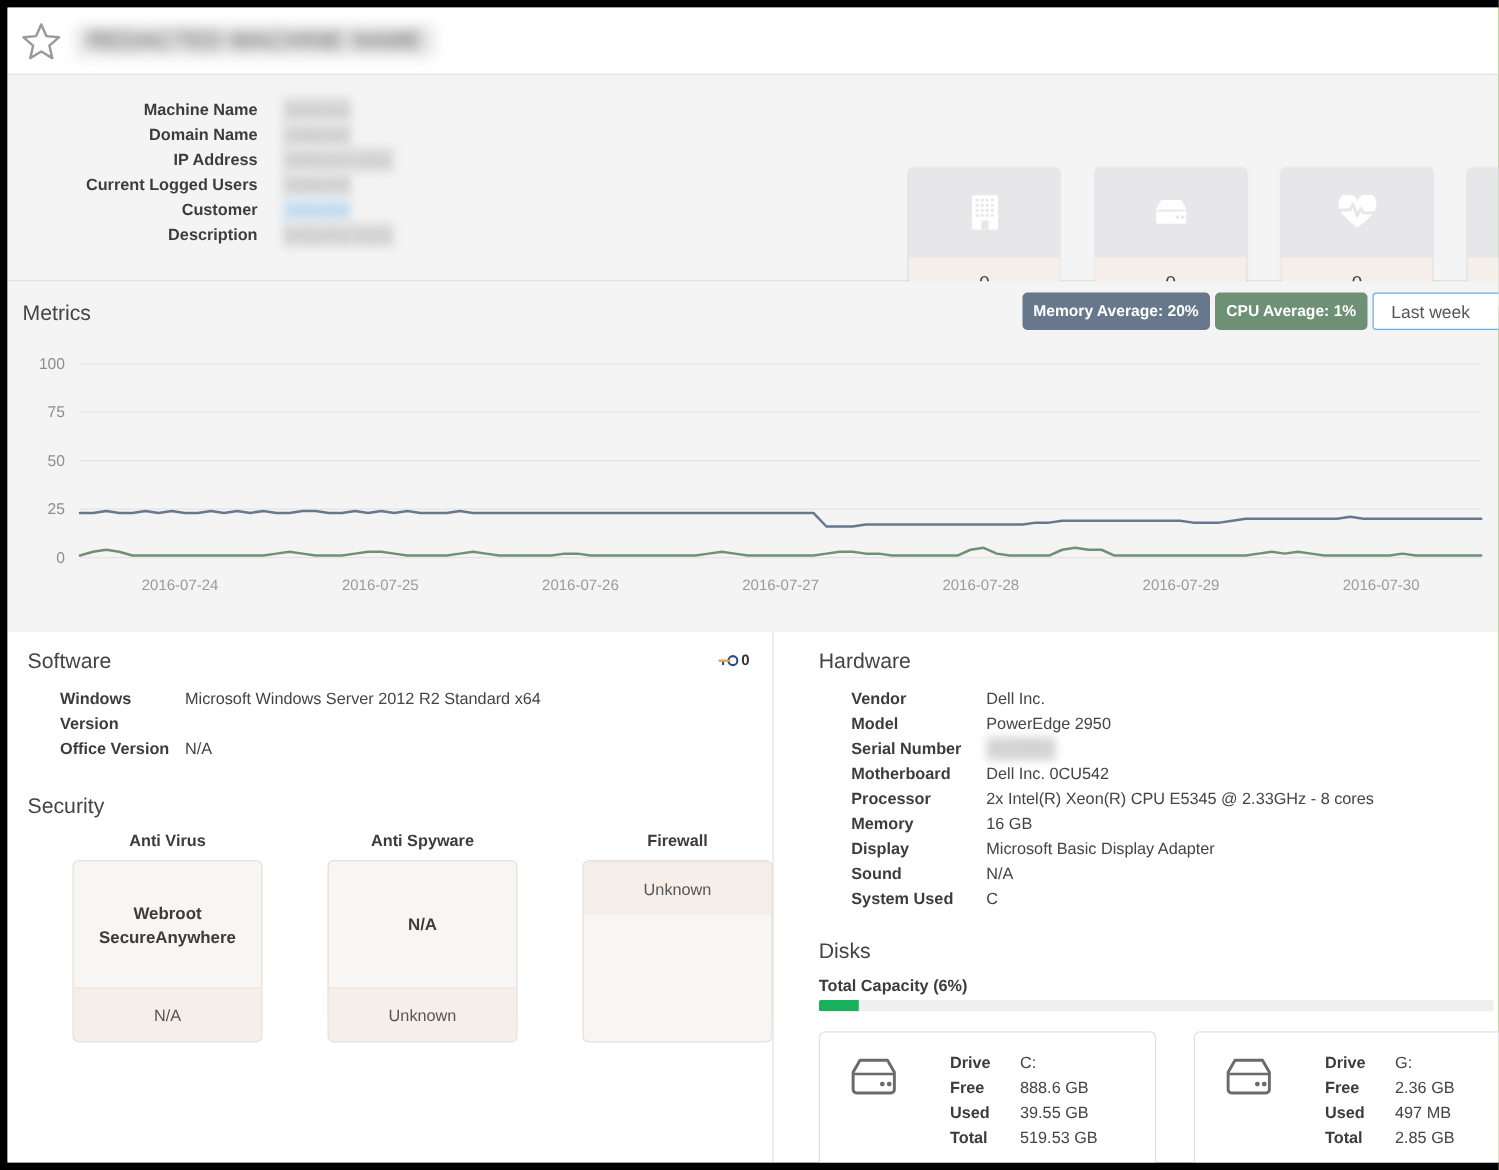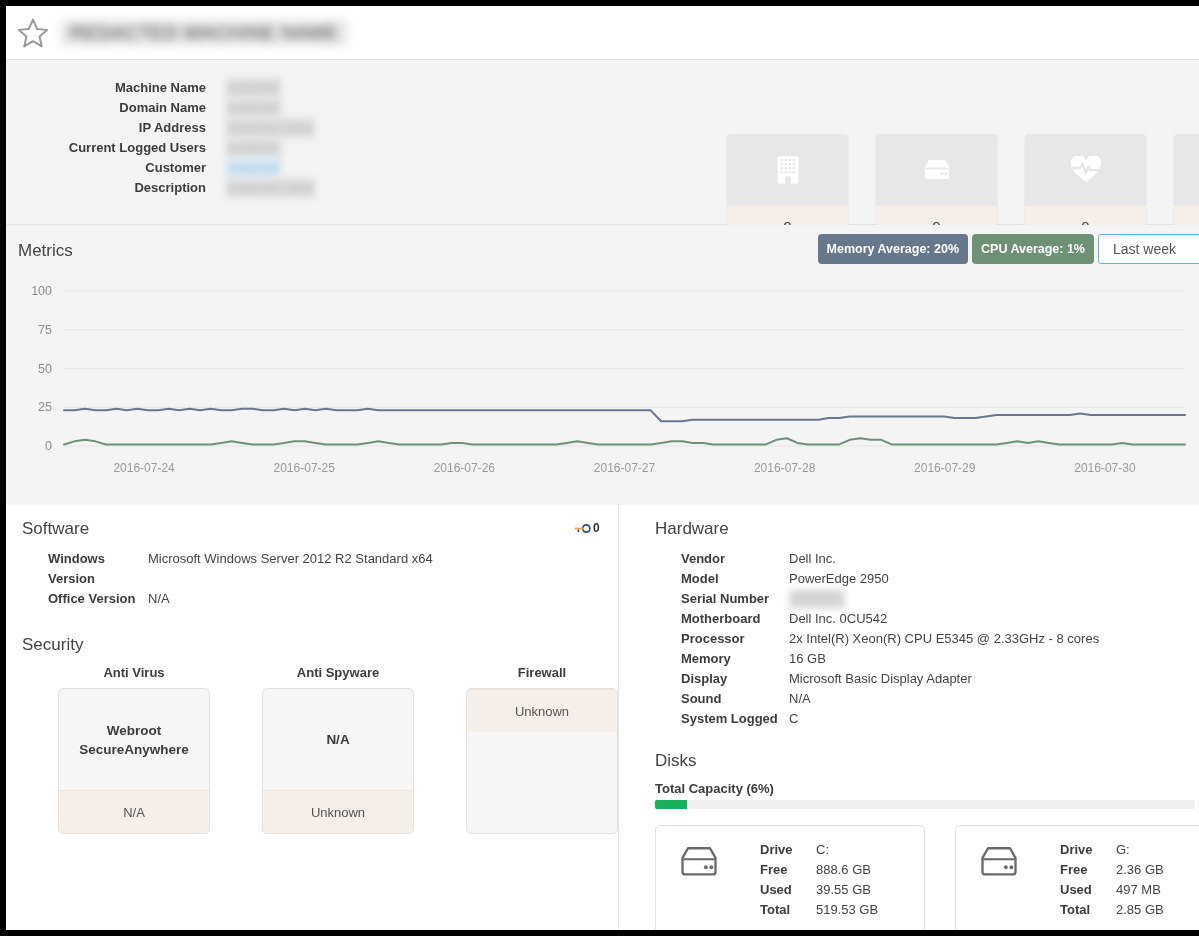--- a/index.html
+++ b/index.html
@@ -561,21 +561,21 @@
             </div>
             <div class="kvrow">
               <div class="k">Display</div>
               <div class="v">Microsoft Basic Display Adapter</div>
             </div>
             <div class="kvrow">
               <div class="k">Sound</div>
               <div class="v">N/A</div>
             </div>
             <div class="kvrow">
-              <div class="k">System Logged</div>
+              <div class="k">System Used</div>
               <div class="v">C</div>
             </div>
           </div>
 
       <div class="sec-title disks-title">Disks</div>
       <div class="cap-label">Total Capacity (6%)</div>
       <div class="cap-bar">
         <div class="cap-fill" id="cap-fill" style="width: 6%; background: rgb(24, 176, 90);"></div>
       </div>
       <div class="diskcards" id="disk-cards">

